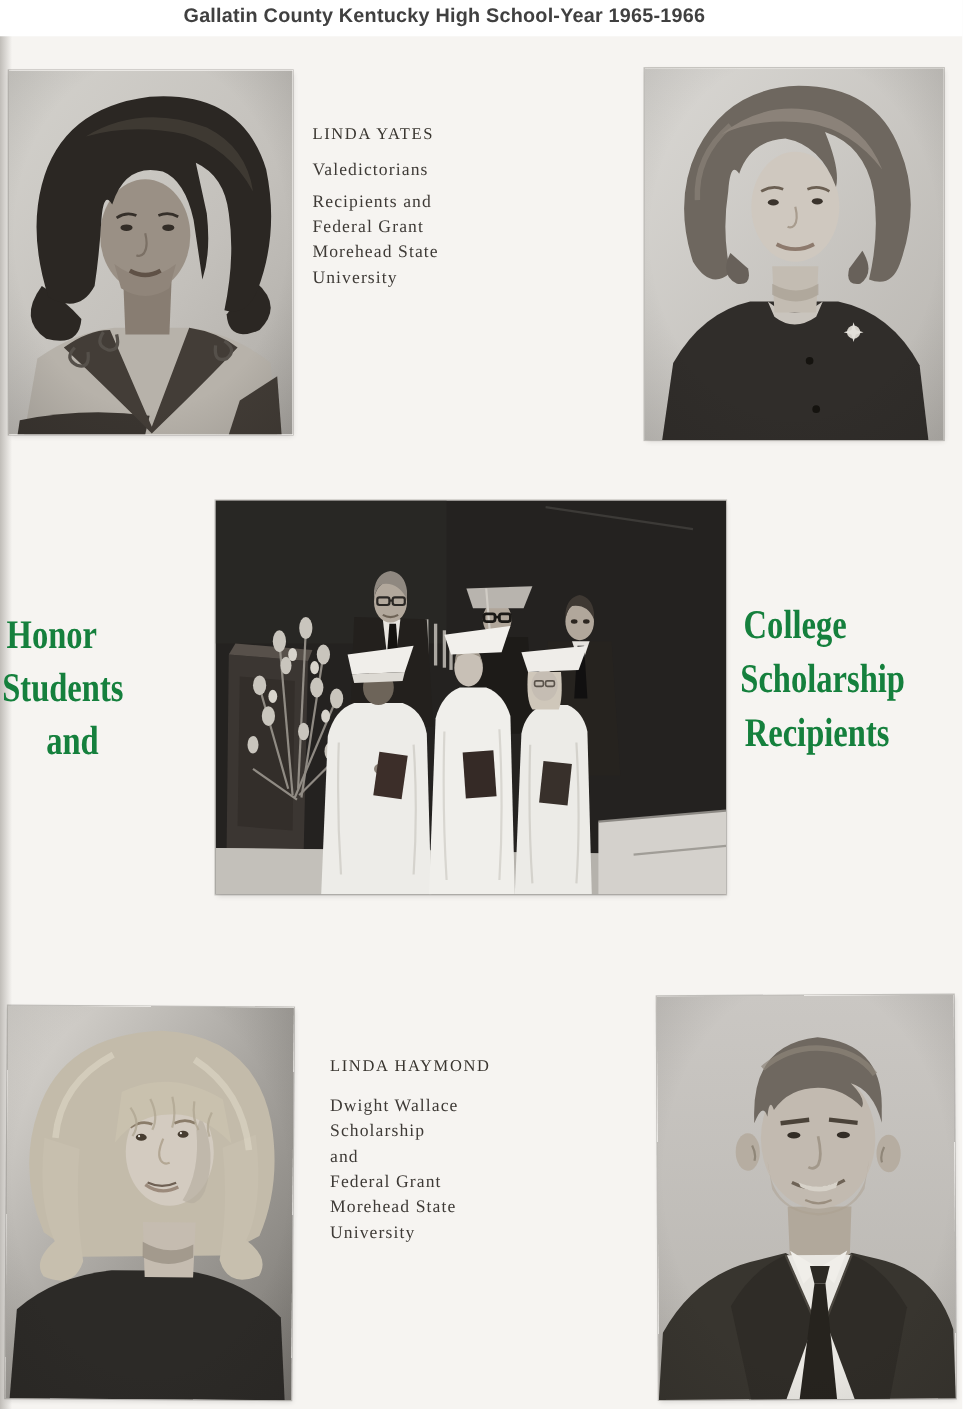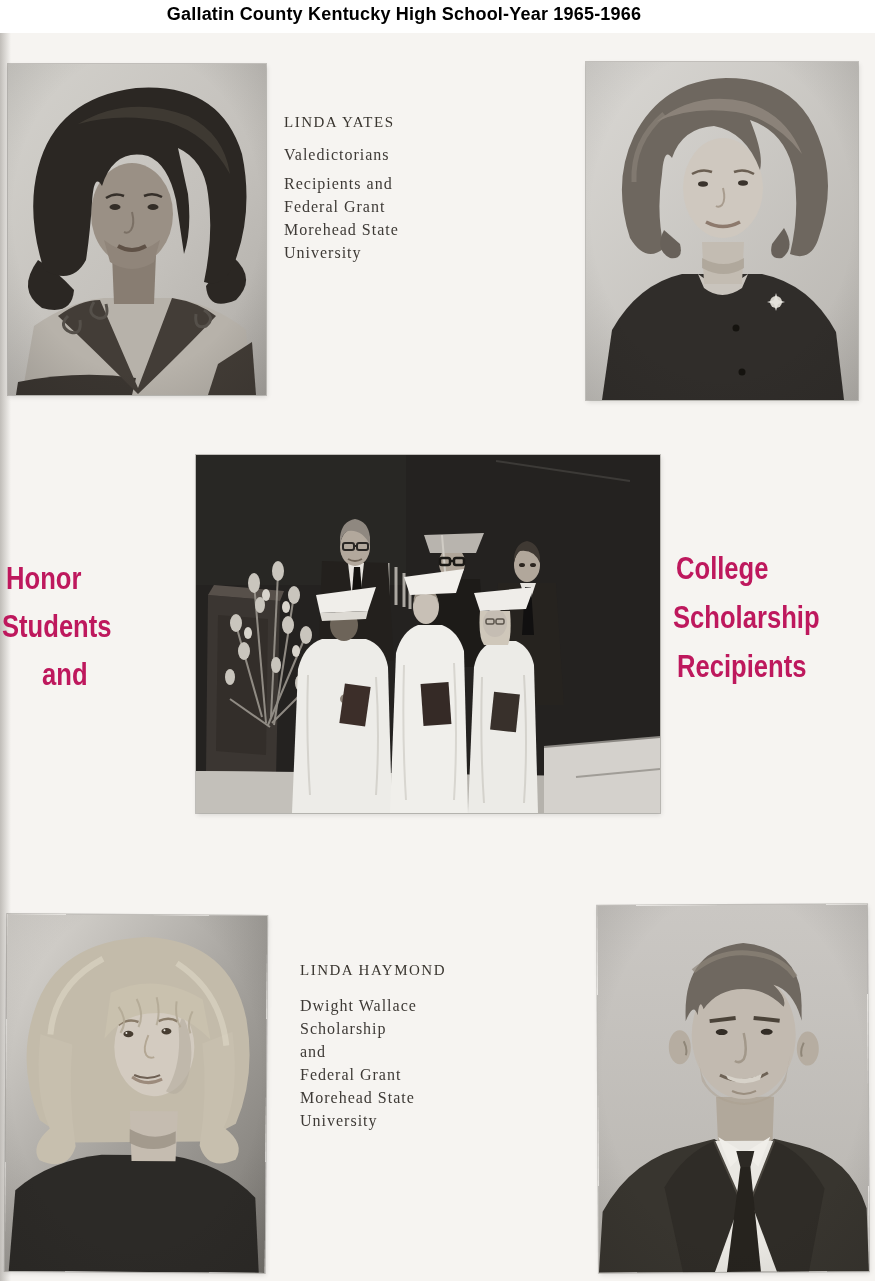--- a/index.html
+++ b/index.html
@@ -2,41 +2,41 @@
 <html><head>
 <meta charset="utf-8">
 <style>
   html,body{margin:0;padding:0;background:#ffffff;}
   .canvas{position:relative;width:875px;height:1281px;background:#ffffff;overflow:hidden;
           font-family:"Liberation Sans",sans-serif;}
   .page{position:absolute;left:0;top:33px;width:875px;height:1248px;background:#f6f4f1;}
   .edge-shadow{position:absolute;left:0;top:0;bottom:0;width:11px;
           background:linear-gradient(to right, rgba(148,144,138,.55), rgba(148,144,138,0));}
   .scan-title{position:absolute;top:4px;left:0;width:808px;text-align:center;
-          font-weight:bold;font-size:18px;letter-spacing:.2px;color:#000000;
+          font-weight:bold;font-size:18px;letter-spacing:.2px;color:#404040;
           font-family:"Liberation Sans",sans-serif;}
   figure.photo{position:absolute;margin:0;padding:0;
           box-shadow:0 0 0 1px rgba(70,64,58,.28), 1px 2px 5px rgba(0,0,0,.12);}
   figure.photo svg{display:block;width:100%;height:100%;}
   .p1{left:8px;  top:64px;  width:258px;height:331px;}
   .p2{left:586px;top:62px;  width:272px;height:338px;}
   .p3{left:196px;top:455px; width:464px;height:358px;}
   .p4{left:6px;  top:915px; width:260px;height:357px;transform:rotate(.4deg);}
   .p5{left:598px;top:905px; width:270px;height:367px;transform:rotate(-.3deg);}
 
   .caption{position:absolute;text-align:left;color:#3e3a36;
           font-family:"Liberation Serif",serif;}
   .top-cap{left:284px;top:110px;width:262px;}
   .bot-cap{left:300px;top:958px;width:262px;}
   .cap-name{font-size:15px;letter-spacing:1.5px;line-height:24px;color:#39352f;}
   .cap-line{font-size:16px;letter-spacing:1px;line-height:23px;}
   .mt8{margin-top:8px}.mt9{margin-top:9px}.mt10{margin-top:12px}.mt6{margin-top:6px}
 
-  .heading{position:absolute;font-family:Liberation Sans, sans-serif;font-weight:700;
-          color:#be185d;font-size:32px;}
+  .heading{position:absolute;font-family:Liberation Serif, serif;font-weight:700;
+          color:#15803d;font-size:37px;}
   .heading .hl{display:block;transform:scaleX(.8);transform-origin:0 50%;white-space:nowrap;}
   .lh{left:0;top:554px;width:220px;line-height:48px;}
   .lh .hl:nth-child(1){margin-left:6px}
   .lh .hl:nth-child(2){margin-left:2px}
   .lh .hl:nth-child(3){margin-left:42px}
   .rh{left:672px;top:544px;width:230px;line-height:49px;}
   .rh .hl:nth-child(1){margin-left:4px}
   .rh .hl:nth-child(2){margin-left:1px}
   .rh .hl:nth-child(3){margin-left:5px}
 </style>

